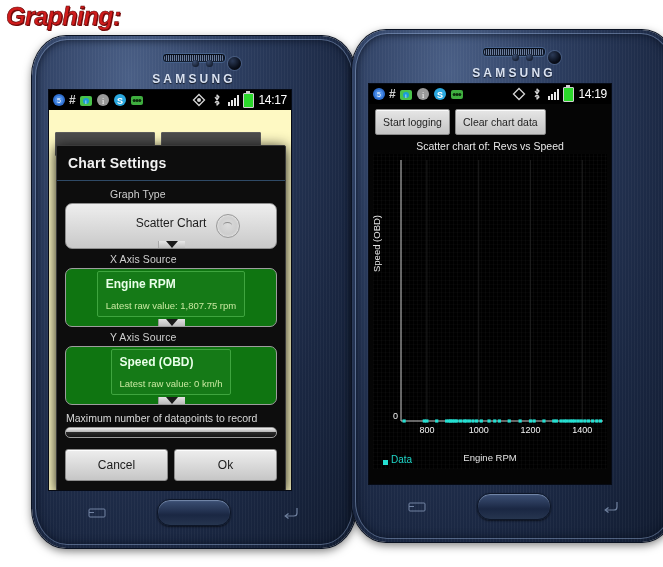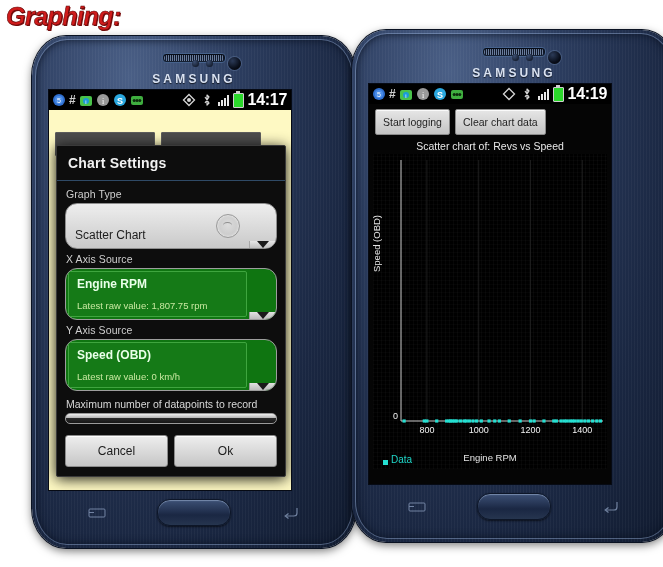--- a/index.html
+++ b/index.html
@@ -100,21 +100,21 @@
   
   .statusbar{
     position:relative;height:20px;background:#000;
     display:flex;align-items:center;padding:0 3px;
     box-sizing:border-box;
   }
   .sb-left{display:flex;align-items:center;gap:3px;}
   .sb-right{display:flex;align-items:center;gap:4px;margin-left:auto;}
   .sico{width:14px;height:14px;display:block;border-radius:3px;position:relative;}
   .sico svg{display:block;width:14px;height:14px;}
-  .clock{color:#fff;font-size:16px;font-weight:bold;font-family:"Liberation Sans",sans-serif;
+  .clock{color:#fff;font-size:12px;font-weight:normal;font-family:"Liberation Sans",sans-serif;
          letter-spacing:-0.3px;padding-right:1px;}
   .hash{color:#cfcfcf;font-size:12px;font-weight:bold;line-height:1;}
   .bars{display:flex;align-items:flex-end;gap:1px;height:11px;}
   .bars i{display:block;width:2px;background:#e8e8e8;}
   .bars i:nth-child(1){height:4px;} .bars i:nth-child(2){height:6px;}
   .bars i:nth-child(3){height:8px;} .bars i:nth-child(4){height:11px;}
   .battery{width:9px;height:13px;border:1px solid #cfcfcf;border-radius:1px;position:relative;
            background:#2bd82b;}
   .battery:before{content:"";position:absolute;top:-3px;left:2px;width:4px;height:2px;background:#cfcfcf;}
 
@@ -132,26 +132,27 @@
     box-shadow:0 2px 14px rgba(0,0,0,.9);
     overflow:hidden;
   }
   .dlg-title{
     color:#f2f2f2;font-size:14px;font-weight:bold;
     padding:9px 11px 9px 11px;
     border-bottom:1px solid #2f4a66;
     letter-spacing:.2px;
   }
   .dlg-body{padding:3px 8px 0 8px;}
-  .field-label{color:#cfcfcf;font-size:10.5px;padding:4px 1px 3px 1px;letter-spacing:.1px;}
+  .field-label{color:#cfcfcf;font-size:10.5px;padding:4px 1px 3px 1px;letter-spacing:.1px;margin-left:44px;}
   .spinner{
-    position:relative;display:flex;align-items:flex-end;
-    border:1px solid #8e8e8e;border-radius:12px;overflow:hidden;
+    position:relative;display:flex;align-items:center;
+    border:1px solid #8e8e8e;border-radius:7px;overflow:hidden;
     background:linear-gradient(#eeeeee,#c9c9c9);
     min-height:44px;
+    flex-direction:column;
   }
   .spinner .sp-main{flex:1;display:flex;flex-direction:column;justify-content:center;padding:6px 9px;}
   .spinner .sp-arrow{width:26px;display:flex;align-items:center;justify-content:center;
     border-left:1px solid #a8a8a8;background:linear-gradient(#e7e7e7,#c0c0c0);}
   .sp-arrow .tri{width:0;height:0;border-left:6px solid transparent;border-right:6px solid transparent;
     border-top:7px solid #1a1a1a;}
   .sp-title{font-size:12px;color:#1d1d1d;}
   .sp-knob{position:absolute;right:36px;top:50%;transform:translateY(-50%);
     width:22px;height:22px;border-radius:50%;
     background:radial-gradient(circle at 50% 45%, #dcdcdc, #c2c2c2);

